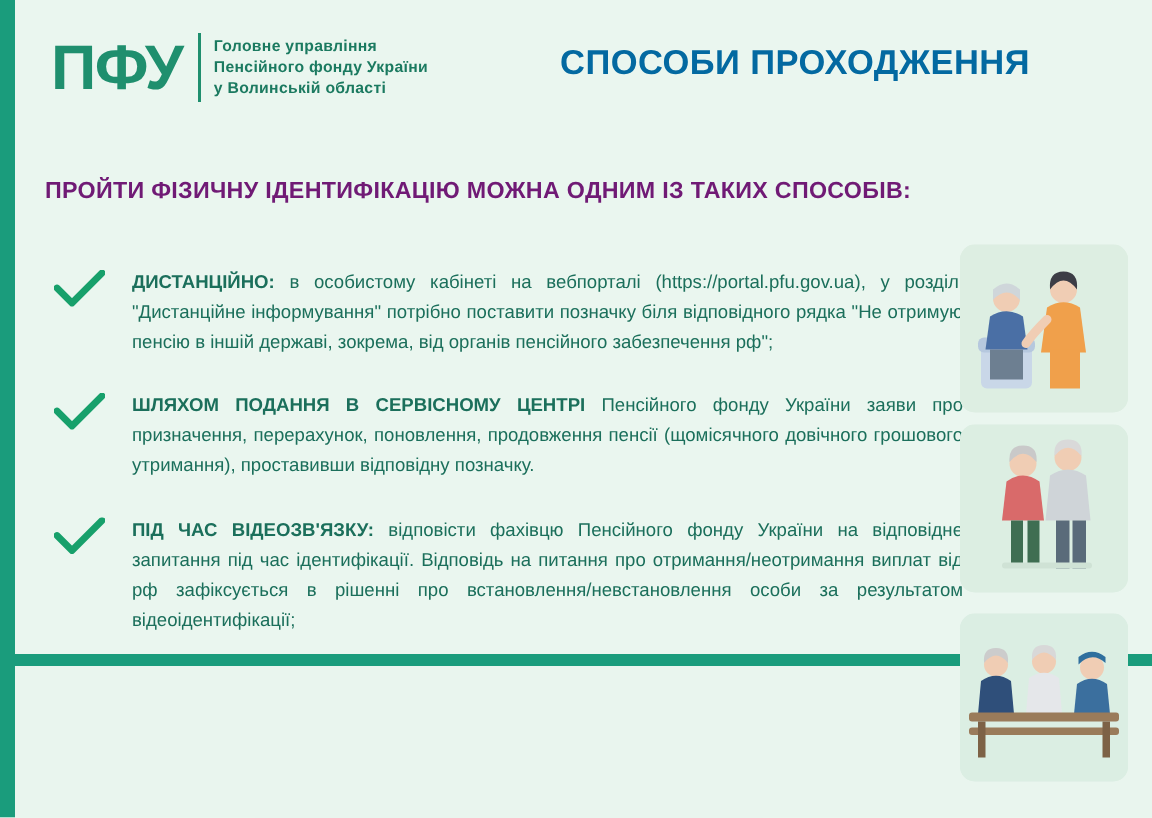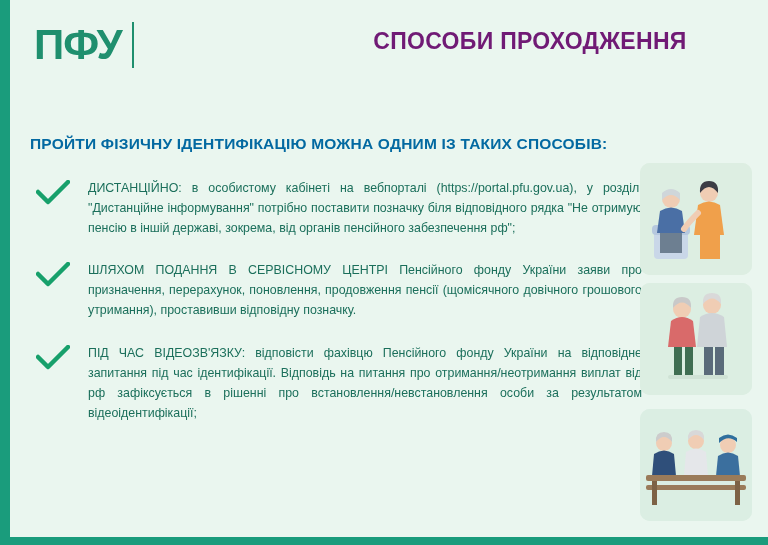--- a/index.html
+++ b/index.html
@@ -9,21 +9,21 @@
   body {
     width: 768px;
     height: 545px;
     font-family: "Liberation Sans", sans-serif;
     background: #e9f5ee;
     overflow: hidden;
   }
   .poster {
     position: relative;
     width: 768px;
-    height: 545px;
+    height: 444px;
     background: #eaf6ef;
     box-sizing: border-box;
   }
   
   .left-bar {
     position: absolute;
     left: 0; top: 0;
     width: 10px; height: 545px;
     background: #1a9c7c;
   }
@@ -65,33 +65,33 @@
     color: #1b7a60;
     font-weight: bold;
     letter-spacing: 0.2px;
   }
   .title {
     position: absolute;
     left: 320px;
     top: 26px;
     width: 420px;
     text-align: center;
-    color: #701a75;
+    color: #0369a1;
     font-weight: bold;
     font-size: 23px;
     line-height: 1.32;
     letter-spacing: 0.3px;
   }
   .subtitle {
     position: absolute;
     left: 30px;
-    top: 135px;
+    top: 119px;
     font-size: 15.5px;
     font-weight: bold;
-    color: #0369a1;
+    color: #701a75;
     letter-spacing: 0.2px;
   }
   
   .items {
     position: absolute;
     left: 32px;
     top: 178px;
     width: 610px;
   }
   .item {
@@ -106,21 +106,21 @@
     width: 34px;
     height: 26px;
   }
   .item-text {
     font-size: 12.4px;
     line-height: 1.62;
     color: #1b6f5b;
     text-align: justify;
   }
   .lead {
-    font-weight: normal;
+    font-weight: bold;
   }
   
   .photo {
     position: absolute;
     right: 16px;
     width: 112px;
     border-radius: 10px;
     overflow: hidden;
   }
   .photo-1 { top: 163px; height: 112px; background: #ddeee2; }
@@ -132,20 +132,25 @@
 
 <div class="poster">
 
   <div class="left-bar"></div>
   <div class="bottom-bar"></div>
 
   <div class="header">
     <div class="logo-block">
       <div class="logo-mark">ПФУ</div>
       <div class="logo-divider"></div>
+      <div class="logo-text">
+        <div>Головне управління</div>
+        <div>Пенсійного фонду України</div>
+        <div>у Волинській області</div>
+      </div>
     </div>
 
     <div class="title">
       <div>СПОСОБИ ПРОХОДЖЕННЯ</div>
     </div>
   </div>
 
   <div class="subtitle">ПРОЙТИ ФІЗИЧНУ ІДЕНТИФІКАЦІЮ МОЖНА ОДНИМ ІЗ ТАКИХ СПОСОБІВ:</div>
 
   <div class="items">

